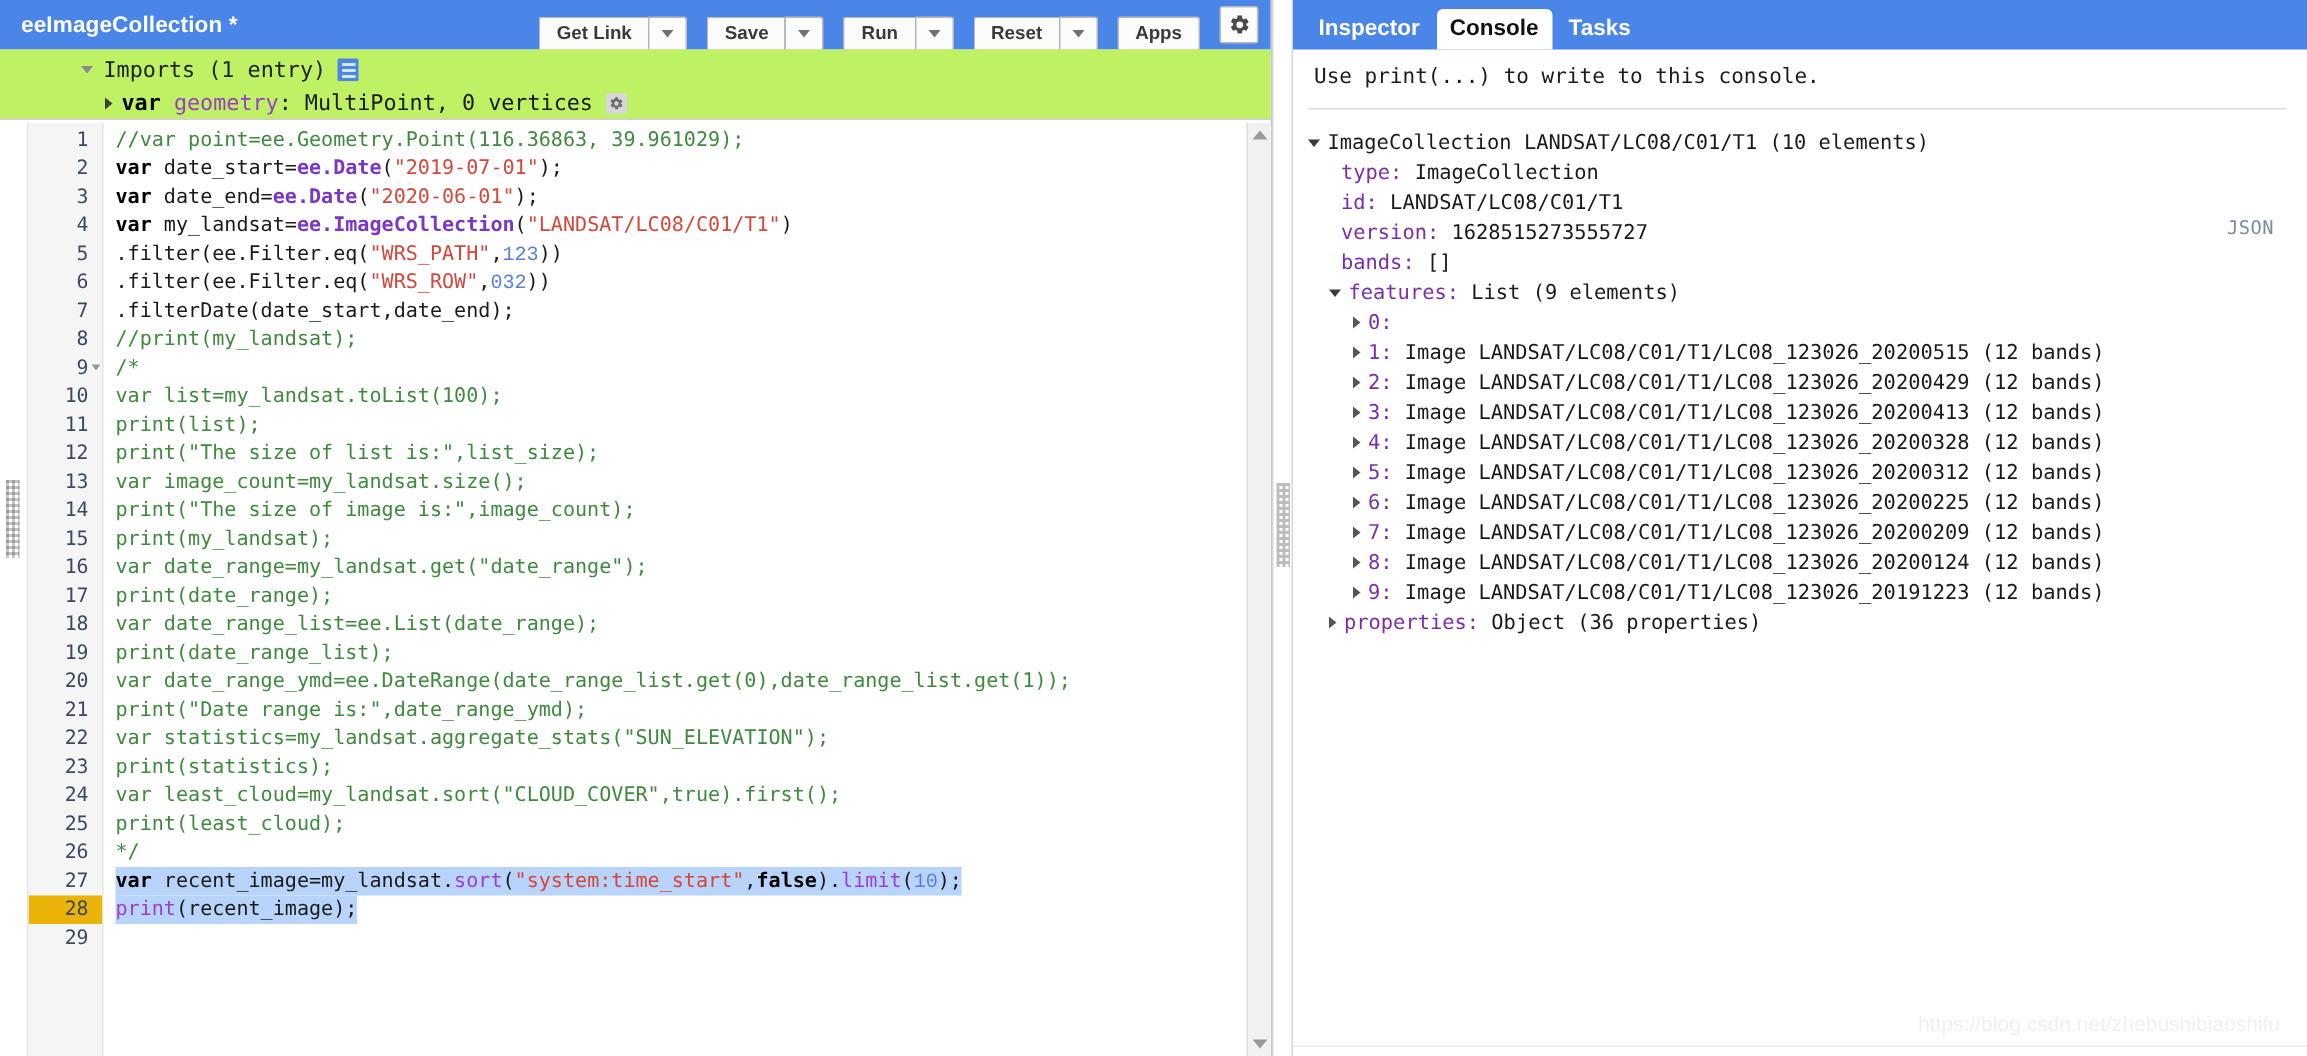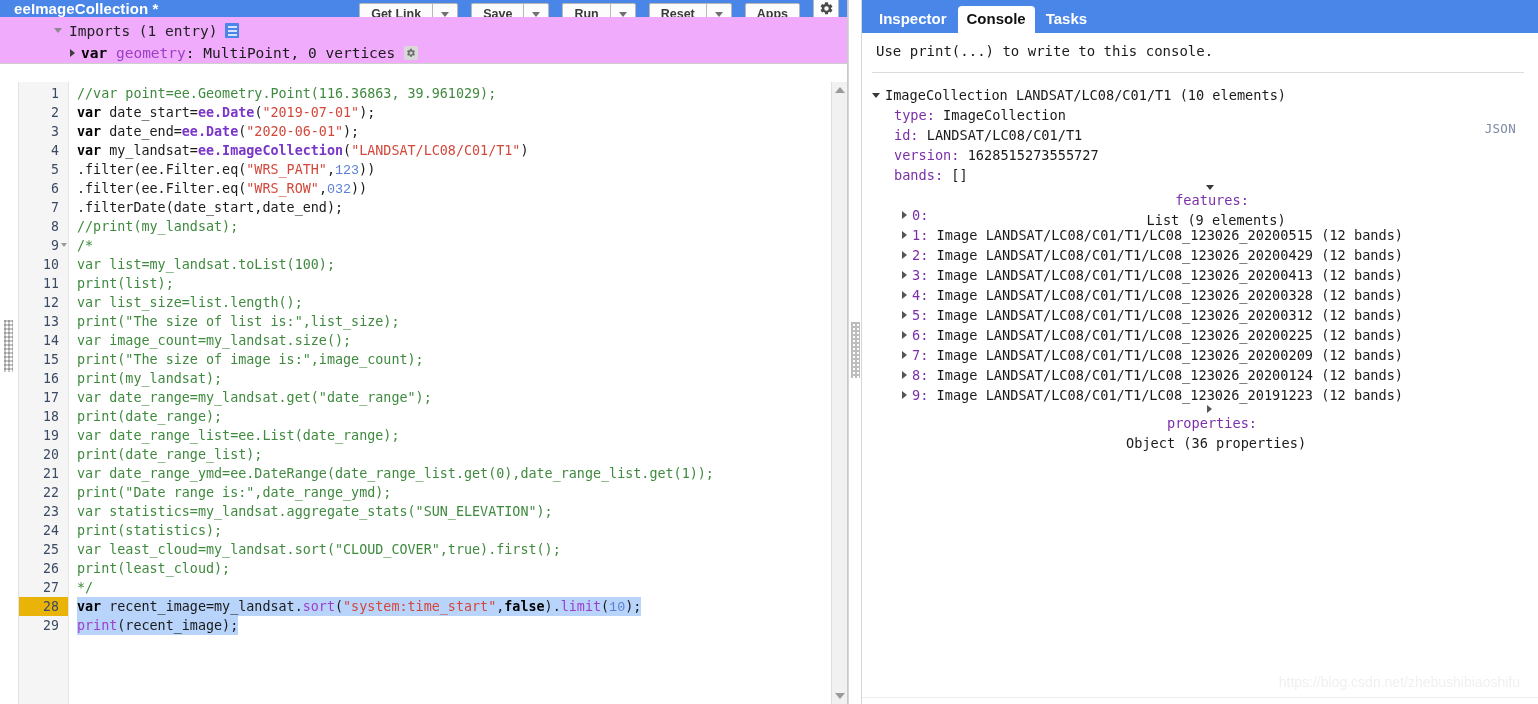--- a/index.html
+++ b/index.html
@@ -17,21 +17,21 @@
   #left-pane {
     position: relative;
     width: 848px; height: 704px;
     background: #ffffff;
     border-right: 1px solid #c9c9c9;
     flex: 0 0 848px;
   }
 
   
   #toolbar {
-    height: 17px;
+    height: 33px;
     background: #4a86e8;
     display: flex;
     align-items: center;
     padding: 0 6px 0 14px;
     position: relative;
   }
   #script-title {
     color: #ffffff;
     font-size: 15px;
     font-weight: bold;
@@ -85,21 +85,21 @@
     border: 1px solid #b8b8b8;
     border-radius: 2px;
     display: flex; align-items: center; justify-content: center;
     cursor: pointer;
     margin-right: 2px;
     flex: 0 0 auto;
   }
 
   
   #imports-panel {
-    background: #f0abfc;
+    background: #bef264;
     border-bottom: 1px solid #cfcfcf;
     padding: 2px 0 4px 0;
     position: relative;
     height: 47px;
   }
   .imports-row {
     display: flex; align-items: center;
     font-family: "DejaVu Sans Mono", monospace;
     font-size: 14.5px;
     height: 23px;
@@ -359,21 +359,21 @@
     border-left: 5.5px solid #555;
     margin-right: 5px;
     cursor: pointer;
     flex: 0 0 auto;
   }
   .tkey { color: #7a2fa8; }
   .tval { color: #1a1a1a; }
   .troot { color: #1a1a1a; }
   #json-link {
     position: absolute;
-    right: 22px; top: 88px;
+    right: 22px; top: 111px;
     font-size: 12.5px;
     color: #7b8aa3;
     font-family: "DejaVu Sans Mono", monospace;
     cursor: pointer;
     letter-spacing: 0.3px;
   }
   #watermark {
     position: absolute;
     right: 18px; bottom: 14px;
     font-size: 14px;
@@ -383,21 +383,21 @@
     user-select: none;
   }
   #right-bottom-rule {
     position: absolute;
     left: 0; right: 0; bottom: 6px;
     height: 1px; background: #ededed;
   }
 
   
   .i1 { padding-left: 22px; }
-  .i2 { padding-left: 14px; flex-direction: column; }
+  .i2 { padding-left: 14px; }
   .i3 { padding-left: 30px; }
 </style>
 </head>
 <body>
 
 <div id="app">
 
   <div id="left-pane">
 
     <div id="toolbar">
@@ -508,21 +508,20 @@
             <div class="cline"><span class="tk-keyword">var</span><span class="tk-plain"> date_start=</span><span class="tk-builtin">ee.Date</span><span class="tk-plain">(</span><span class="tk-str">"2019-07-01"</span><span class="tk-plain">);</span></div>
             <div class="cline"><span class="tk-keyword">var</span><span class="tk-plain"> date_end=</span><span class="tk-builtin">ee.Date</span><span class="tk-plain">(</span><span class="tk-str">"2020-06-01"</span><span class="tk-plain">);</span></div>
             <div class="cline"><span class="tk-keyword">var</span><span class="tk-plain"> my_landsat=</span><span class="tk-builtin">ee.ImageCollection</span><span class="tk-plain">(</span><span class="tk-str">"LANDSAT/LC08/C01/T1"</span><span class="tk-plain">)</span></div>
             <div class="cline"><span class="tk-plain">.filter(ee.Filter.eq(</span><span class="tk-str">"WRS_PATH"</span><span class="tk-plain">,</span><span class="tk-num">123</span><span class="tk-plain">))</span></div>
             <div class="cline"><span class="tk-plain">.filter(ee.Filter.eq(</span><span class="tk-str">"WRS_ROW"</span><span class="tk-plain">,</span><span class="tk-num">032</span><span class="tk-plain">))</span></div>
             <div class="cline"><span class="tk-plain">.filterDate(date_start,date_end);</span></div>
             <div class="cline"><span class="tk-comment">//print(my_landsat);</span></div>
             <div class="cline"><span class="tk-comment">/*</span></div>
             <div class="cline"><span class="tk-comment">var list=my_landsat.toList(100);</span></div>
             <div class="cline"><span class="tk-comment">print(list);</span></div>
-            <div class="cline"><span class="tk-comment">var list_size=list.length();</span></div>
             <div class="cline"><span class="tk-comment">print("The size of list is:",list_size);</span></div>
             <div class="cline"><span class="tk-comment">var image_count=my_landsat.size();</span></div>
             <div class="cline"><span class="tk-comment">print("The size of image is:",image_count);</span></div>
             <div class="cline"><span class="tk-comment">print(my_landsat);</span></div>
             <div class="cline"><span class="tk-comment">var date_range=my_landsat.get("date_range");</span></div>
             <div class="cline"><span class="tk-comment">print(date_range);</span></div>
             <div class="cline"><span class="tk-comment">var date_range_list=ee.List(date_range);</span></div>
             <div class="cline"><span class="tk-comment">print(date_range_list);</span></div>
             <div class="cline"><span class="tk-comment">var date_range_ymd=ee.DateRange(date_range_list.get(0),date_range_list.get(1));</span></div>
             <div class="cline"><span class="tk-comment">print("Date range is:",date_range_ymd);</span></div>

